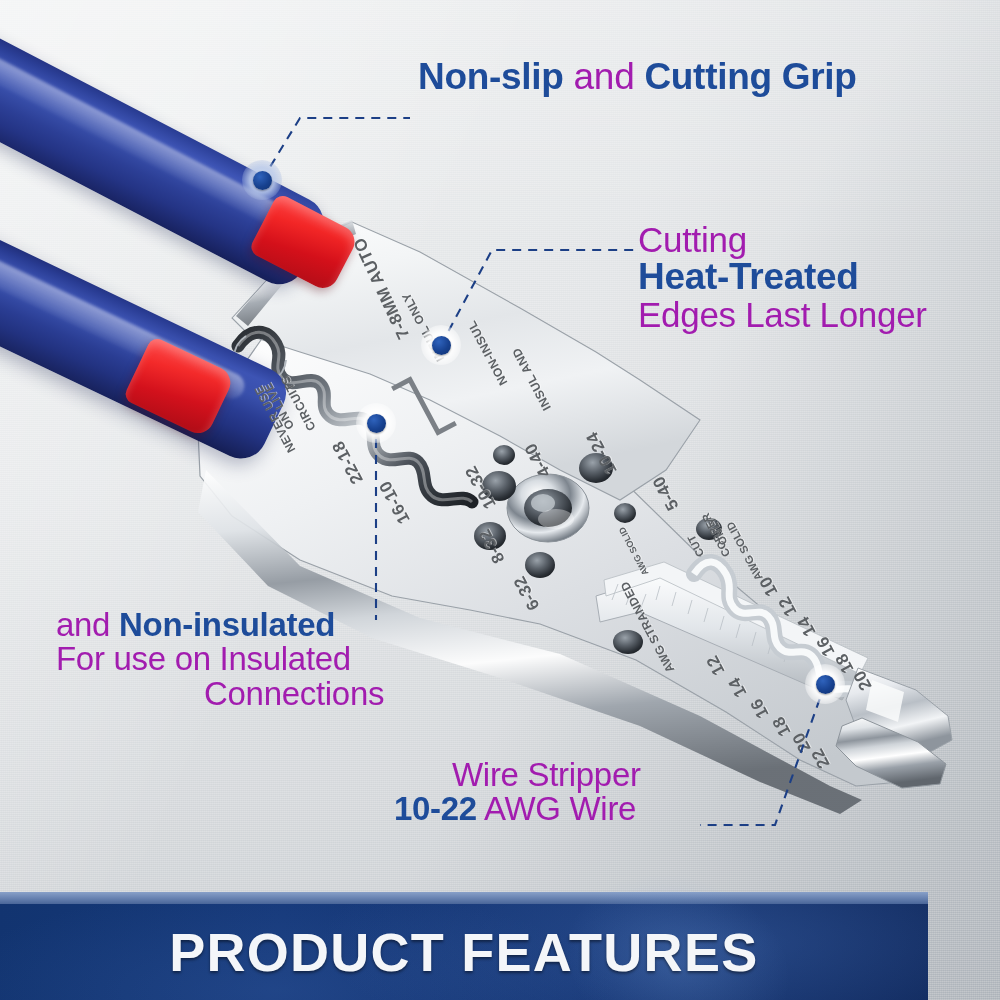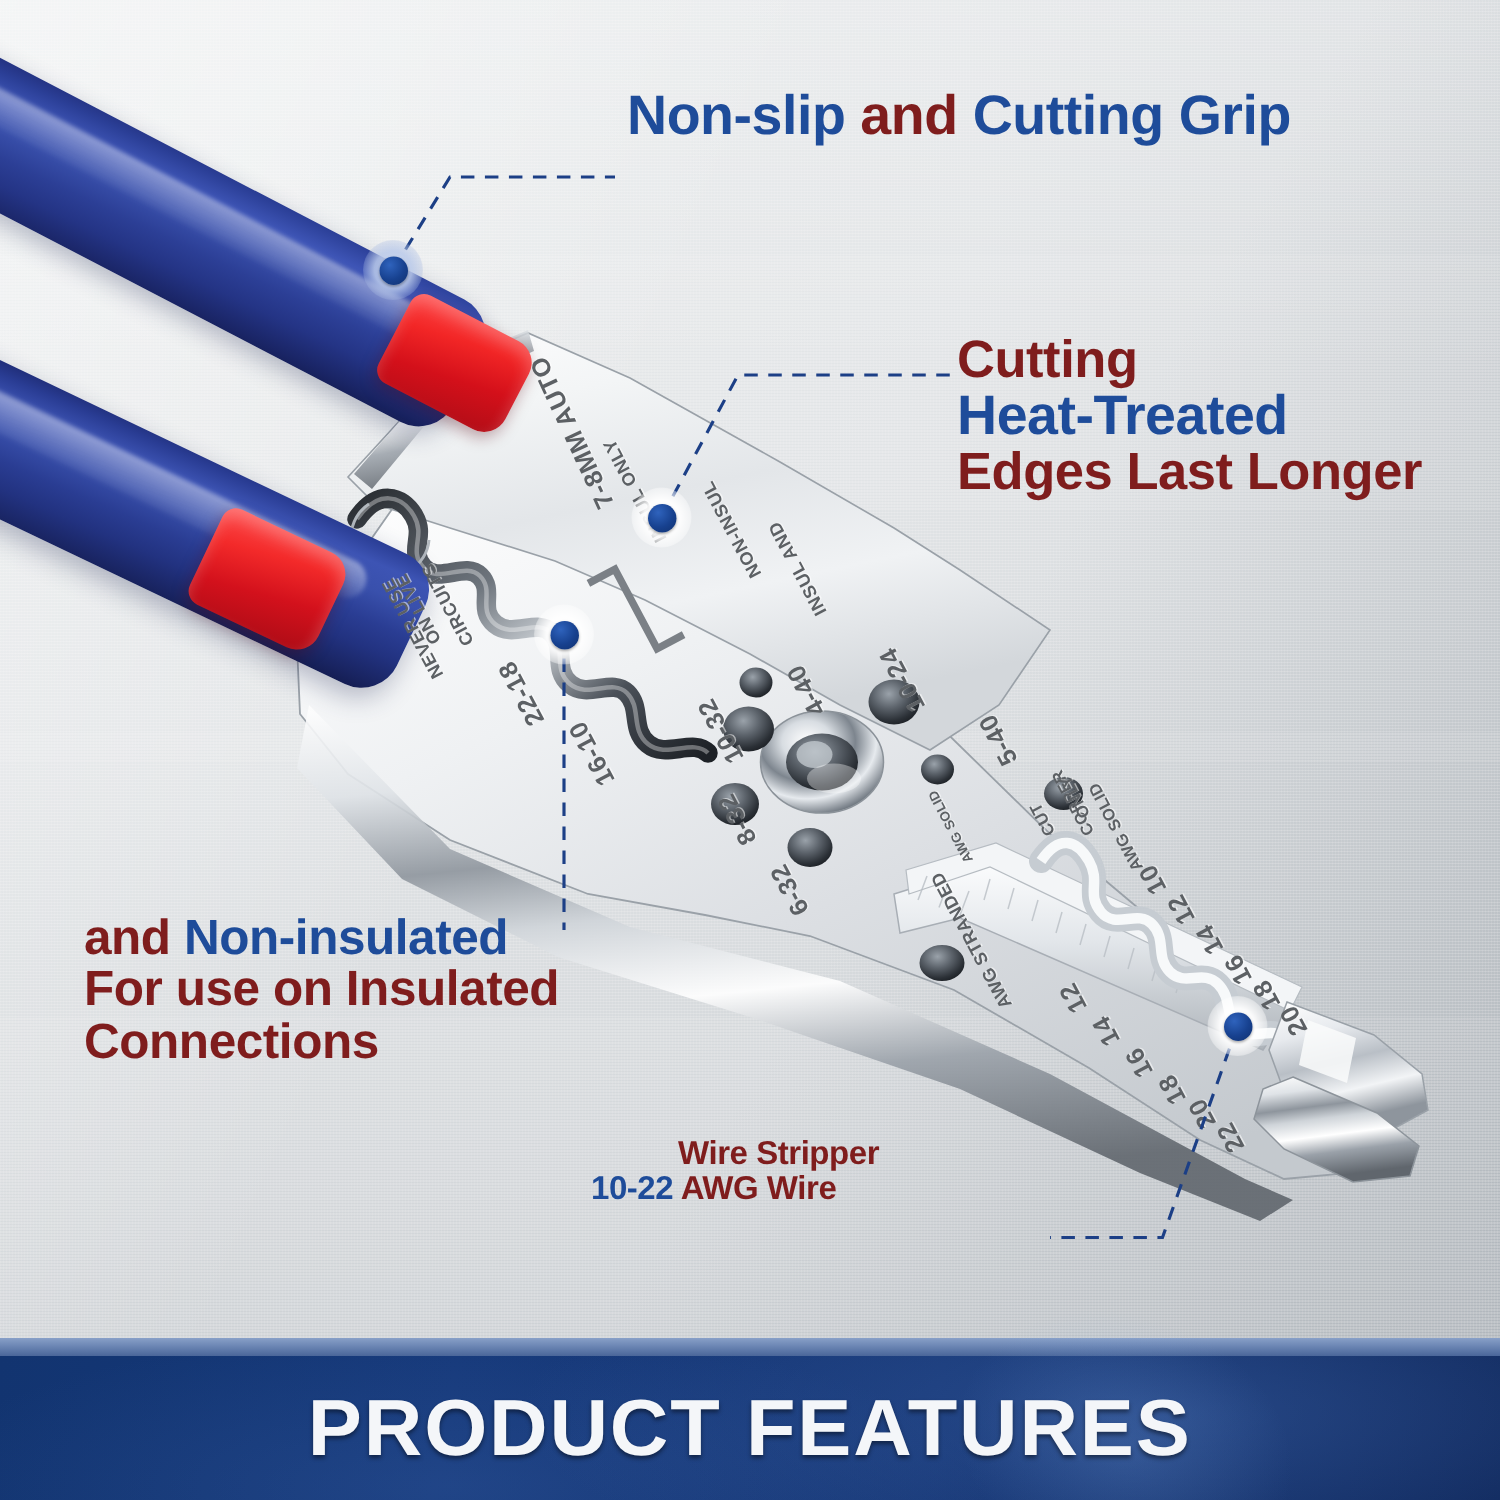--- a/index.html
+++ b/index.html
@@ -29,28 +29,28 @@
     background-image:
       repeating-linear-gradient(0deg, rgba(255,255,255,.30) 0px, rgba(255,255,255,.30) 1px, rgba(120,125,132,.22) 1px, rgba(120,125,132,.22) 2px),
       repeating-linear-gradient(90deg, rgba(255,255,255,.22) 0px, rgba(255,255,255,.22) 1px, rgba(120,125,132,.16) 1px, rgba(120,125,132,.16) 2px);
     mix-blend-mode:overlay;
   }
 
   
   .callout{position:absolute;line-height:1.04;letter-spacing:-.3px;}
   .callout .ln{display:block;white-space:nowrap;}
   .b{color:#1e4c9a;font-weight:700;}
-  .k{color:#7f1d1d;font-weight:700;}
+  .k{color:#a21caf;font-weight:400;}
 
   #callout-grip{left:418px;top:58px;font-size:37px;}
   #callout-heat{left:638px;top:222px;font-size:35px;}
   #callout-heat .l1{font-size:37px;}
   #callout-insulated{left:56px;top:608px;font-size:33px;text-align:left;}
-  #callout-insulated .l3{}
-  #callout-stripper{left:452px;top:758px;font-size:22px;}
+  #callout-insulated .l3{margin-left:148px;}
+  #callout-stripper{left:452px;top:758px;font-size:33px;}
   #callout-stripper .l2{margin-left:-58px;}
 
   
   .leader{position:absolute;overflow:visible;pointer-events:none;}
   .leader path{fill:none;stroke:#1c3f86;stroke-width:2.1;stroke-dasharray:9 7;}
 
   
   .dot{
     position:absolute;width:40px;height:40px;border-radius:50%;
     background:radial-gradient(circle at 50% 50%, rgba(255,255,255,.98) 0%, rgba(255,255,255,.92) 42%, rgba(255,255,255,.45) 68%, rgba(255,255,255,0) 78%);
@@ -59,21 +59,21 @@
   .dot i{
     display:block;width:19px;height:19px;border-radius:50%;
     background:radial-gradient(circle at 36% 30%, #2f63bd 0%, #17418f 55%, #10306e 100%);
     box-shadow:0 1px 2px rgba(0,0,0,.35);
   }
   .dot.on-handle{
     background:radial-gradient(circle at 50% 50%, rgba(200,214,240,.95) 0%, rgba(186,202,234,.85) 44%, rgba(170,188,226,.35) 68%, rgba(160,180,222,0) 78%);
   }
 
   
-  #banner{position:absolute;left:0;bottom:0;width:1000px;height:108px;}
+  #banner{position:absolute;left:0;bottom:0;width:928px;height:108px;}
   #banner .strip{
     position:absolute;left:0;top:0;width:100%;height:12px;
     background:linear-gradient(180deg,#88a0c8 0%, #6c86b4 45%, #4a6699 100%);
   }
   #banner .body{
     position:absolute;left:0;top:12px;width:100%;height:96px;
     background:
       radial-gradient(ellipse 70% 200% at 78% 40%, rgba(70,110,180,.40) 0%, rgba(70,110,180,0) 62%),
       radial-gradient(ellipse 60% 180% at 30% 90%, rgba(60,100,170,.28) 0%, rgba(60,100,170,0) 60%),
       linear-gradient(100deg,#123470 0%, #16397a 30%, #143472 62%, #0d2558 100%);

